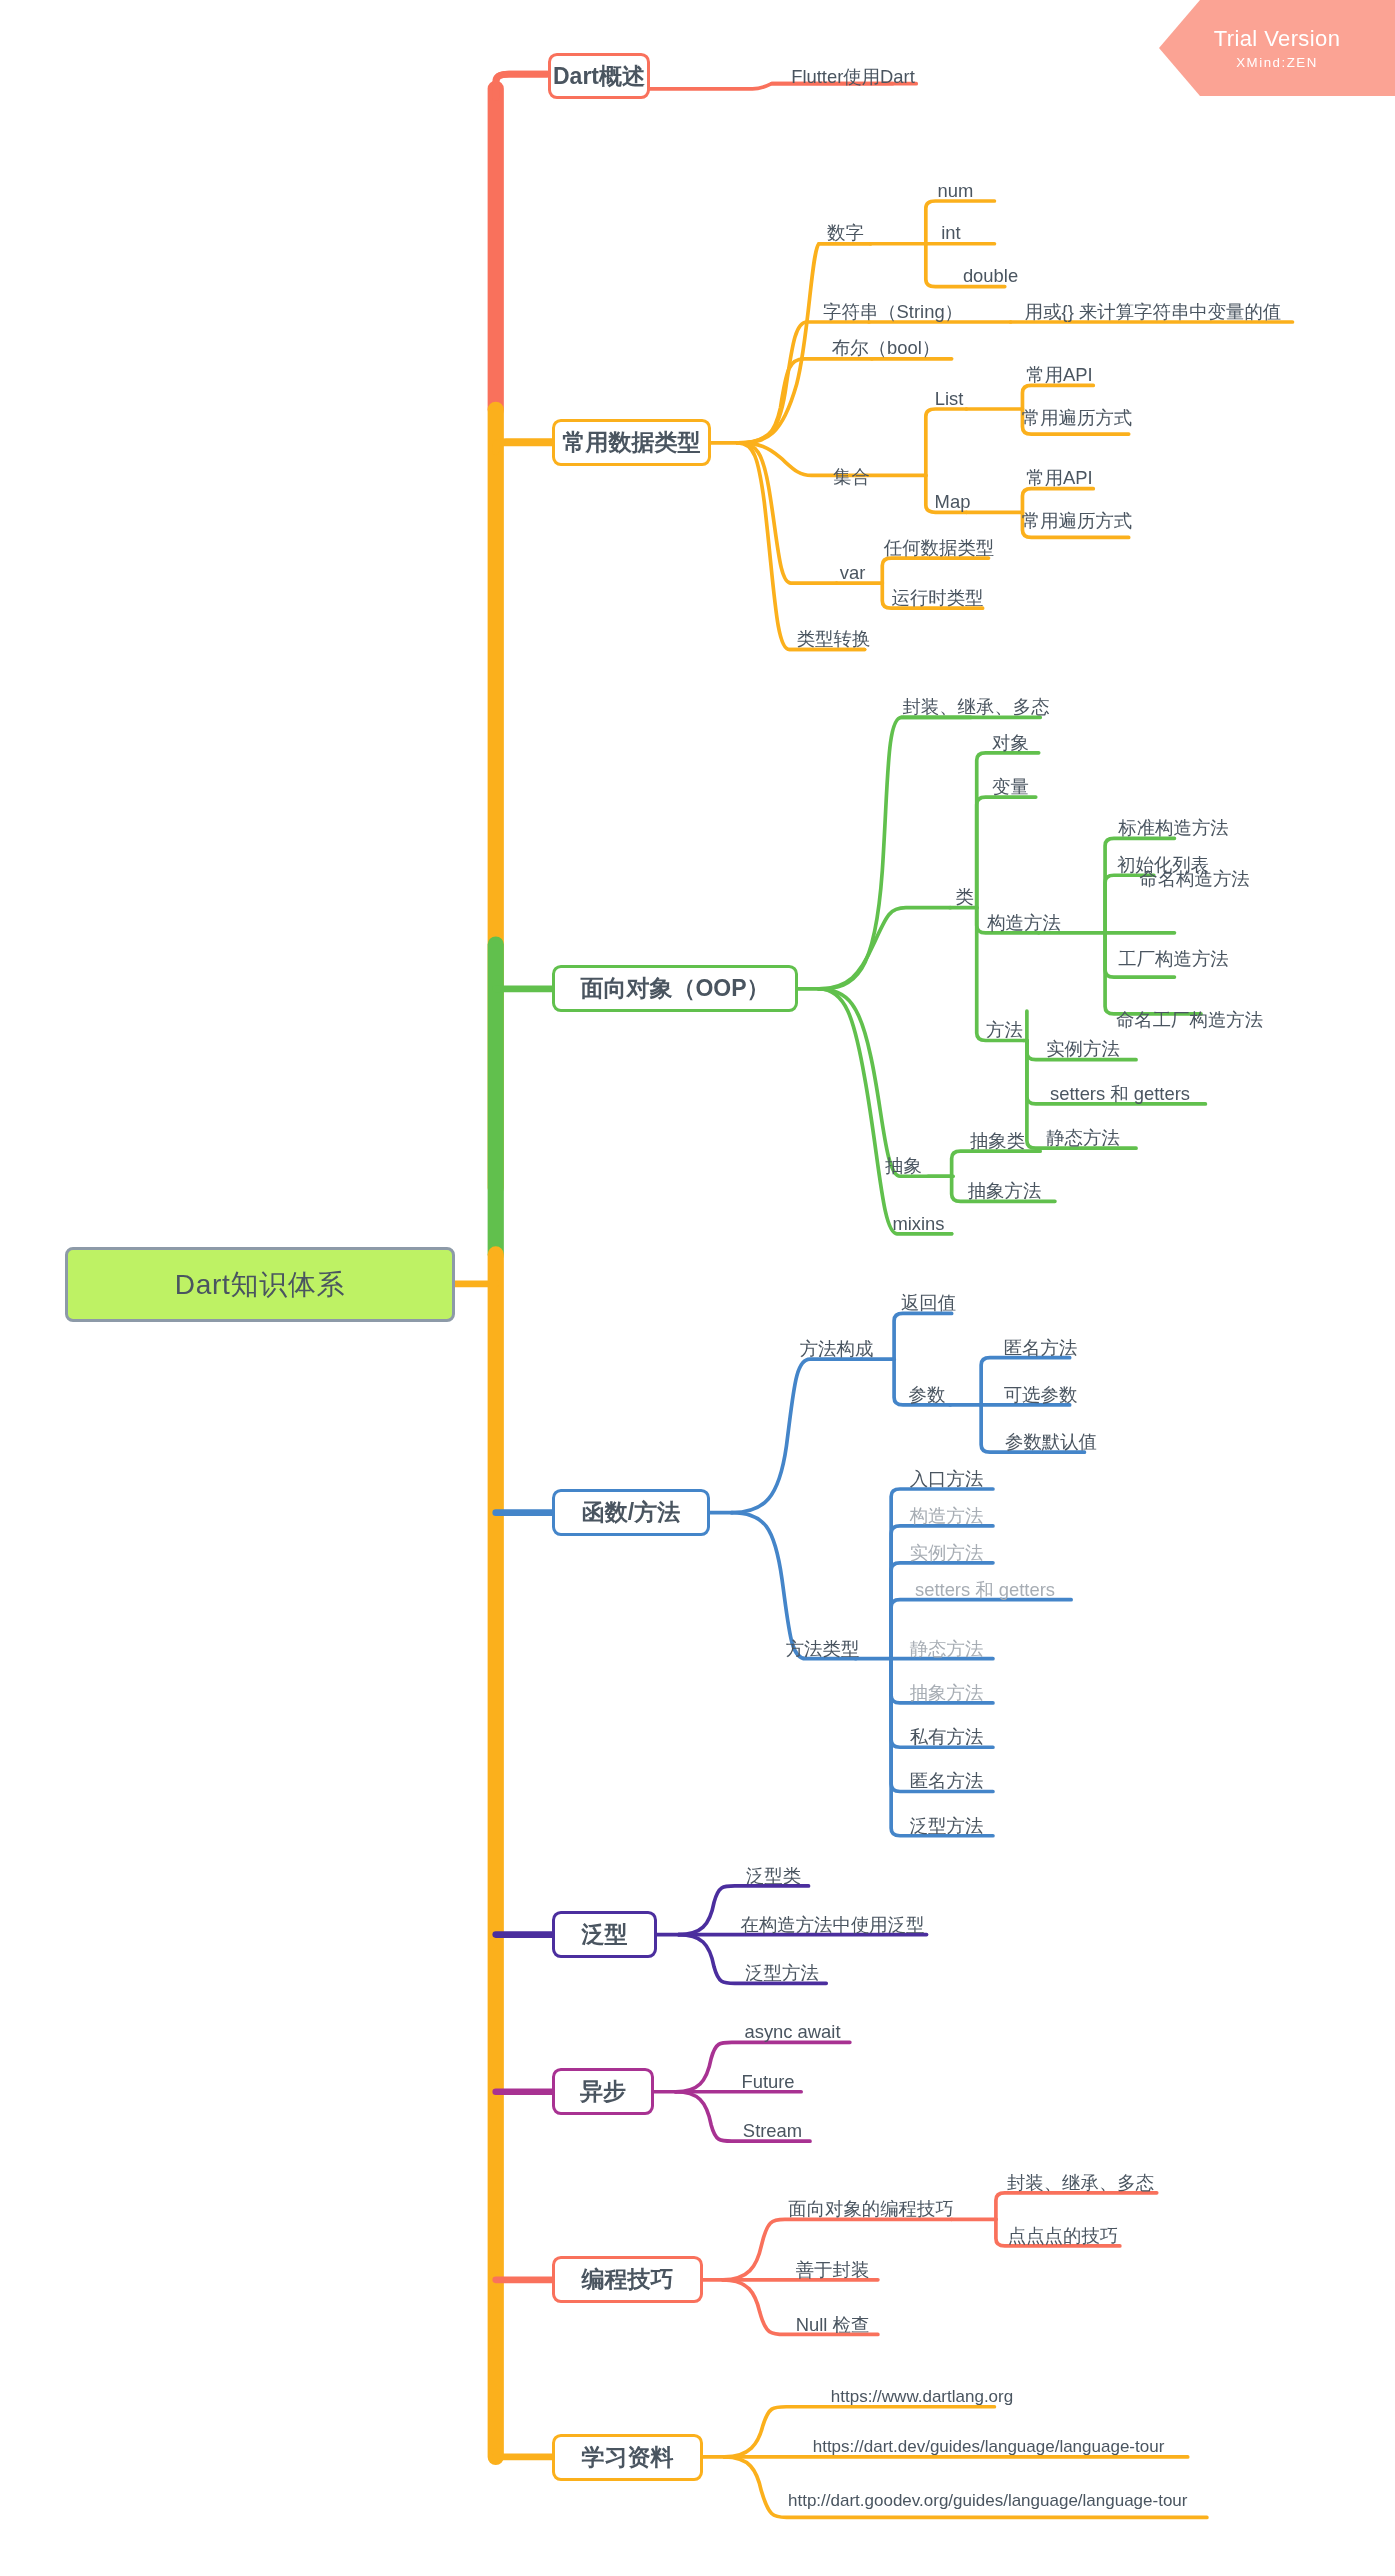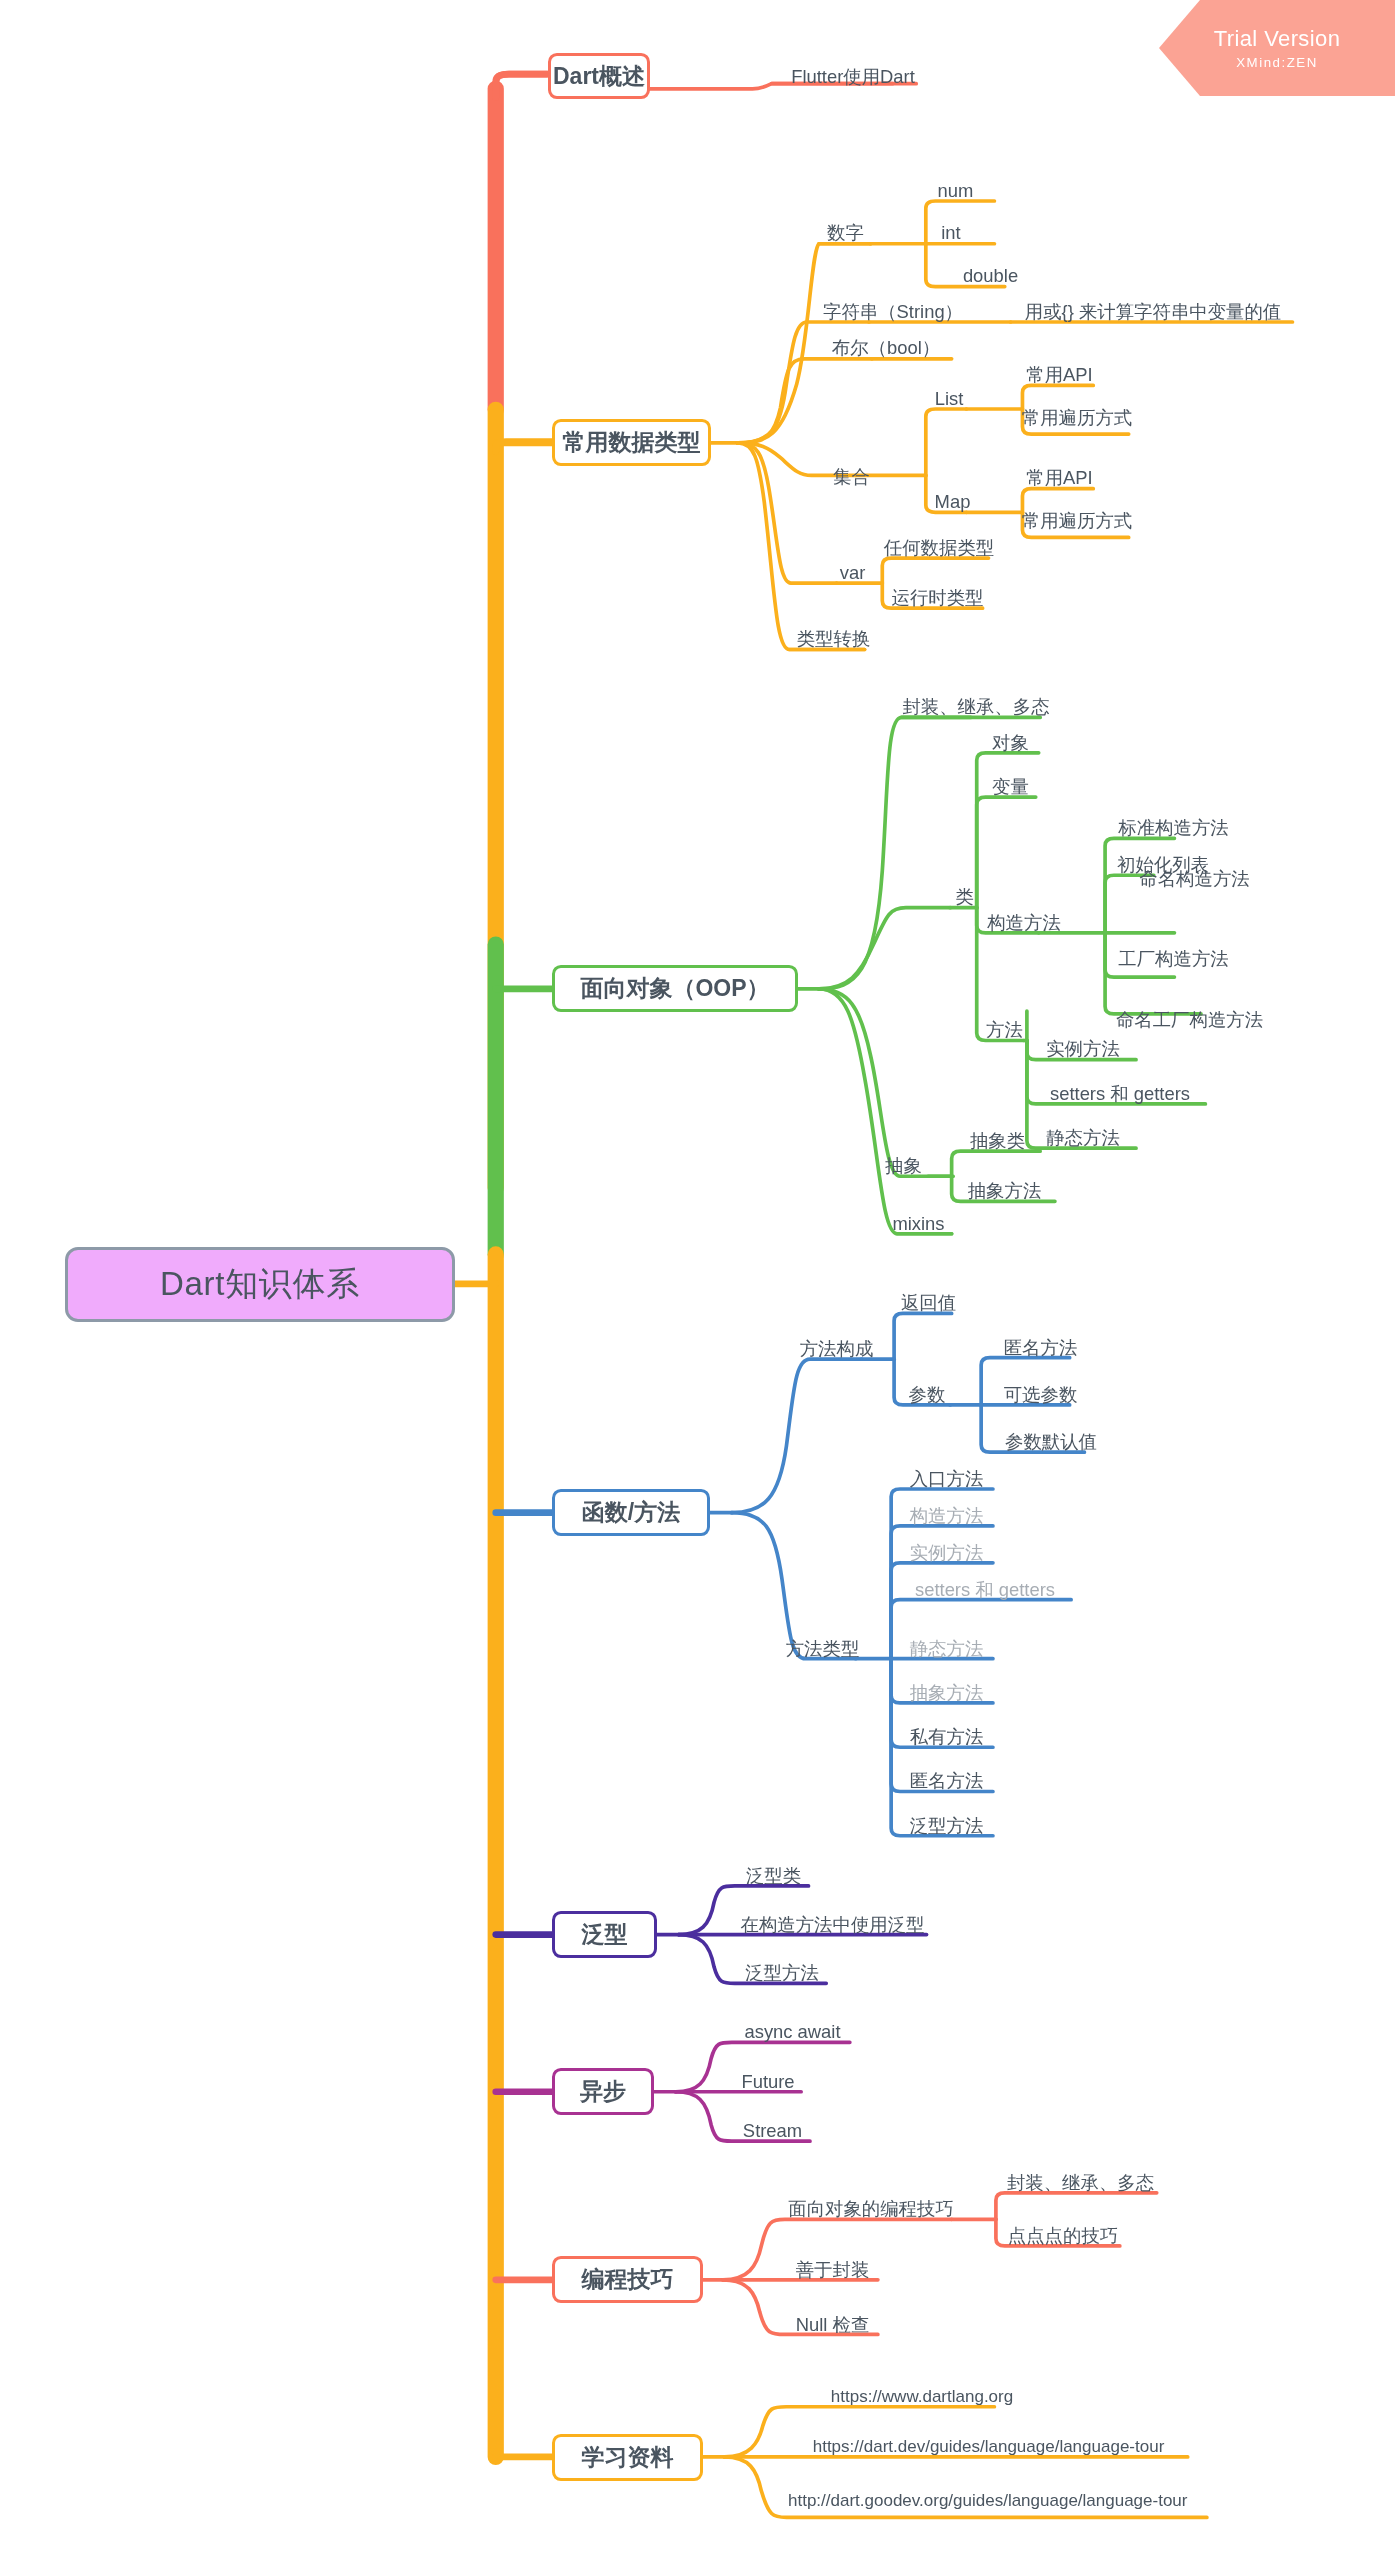--- a/index.html
+++ b/index.html
@@ -4,21 +4,21 @@
 <style>
   html,body{margin:0;padding:0;background:#ffffff;}
   body{font-family:"Liberation Sans","DejaVu Sans",sans-serif;}
   #stage{position:relative;width:1395px;height:2576px;background:#fff;overflow:hidden;}
   #wires{position:absolute;left:0;top:0;width:1395px;height:2576px;pointer-events:none;}
 
   .node{position:absolute;box-sizing:border-box;display:flex;align-items:center;justify-content:center;
         color:#4a5560;white-space:nowrap;}
 
   
-  .root{border:3px solid #8d9aa8;border-radius:13px;background:#f0abfc;font-size:33px;color:#4a5560;
+  .root{border:3px solid #8d9aa8;border-radius:8px;background:#bef264;font-size:28px;color:#4a5560;
         letter-spacing:0.7px;}
 
   
   .main{border:3px solid;border-radius:8.9px;background:#fff;font-size:23px;font-weight:bold;
         padding:0 13.3px;}
   .main.c-red{border-color:#f9715c;}
   .main.c-orange{border-color:#fbb01c;}
   .main.c-green{border-color:#61c04d;}
   .main.c-blue{border-color:#4485c9;}
   .main.c-purple{border-color:#4b2e9e;}

